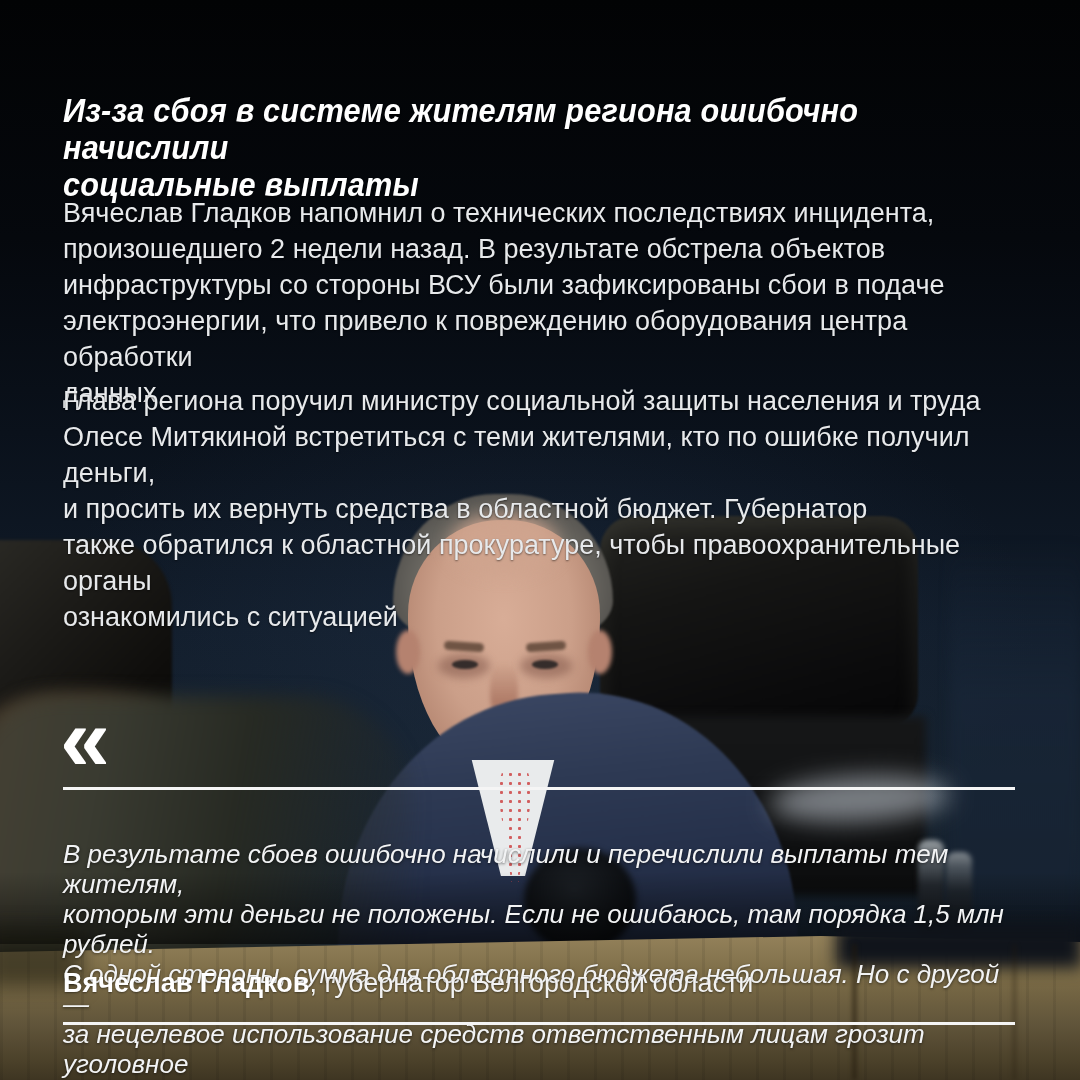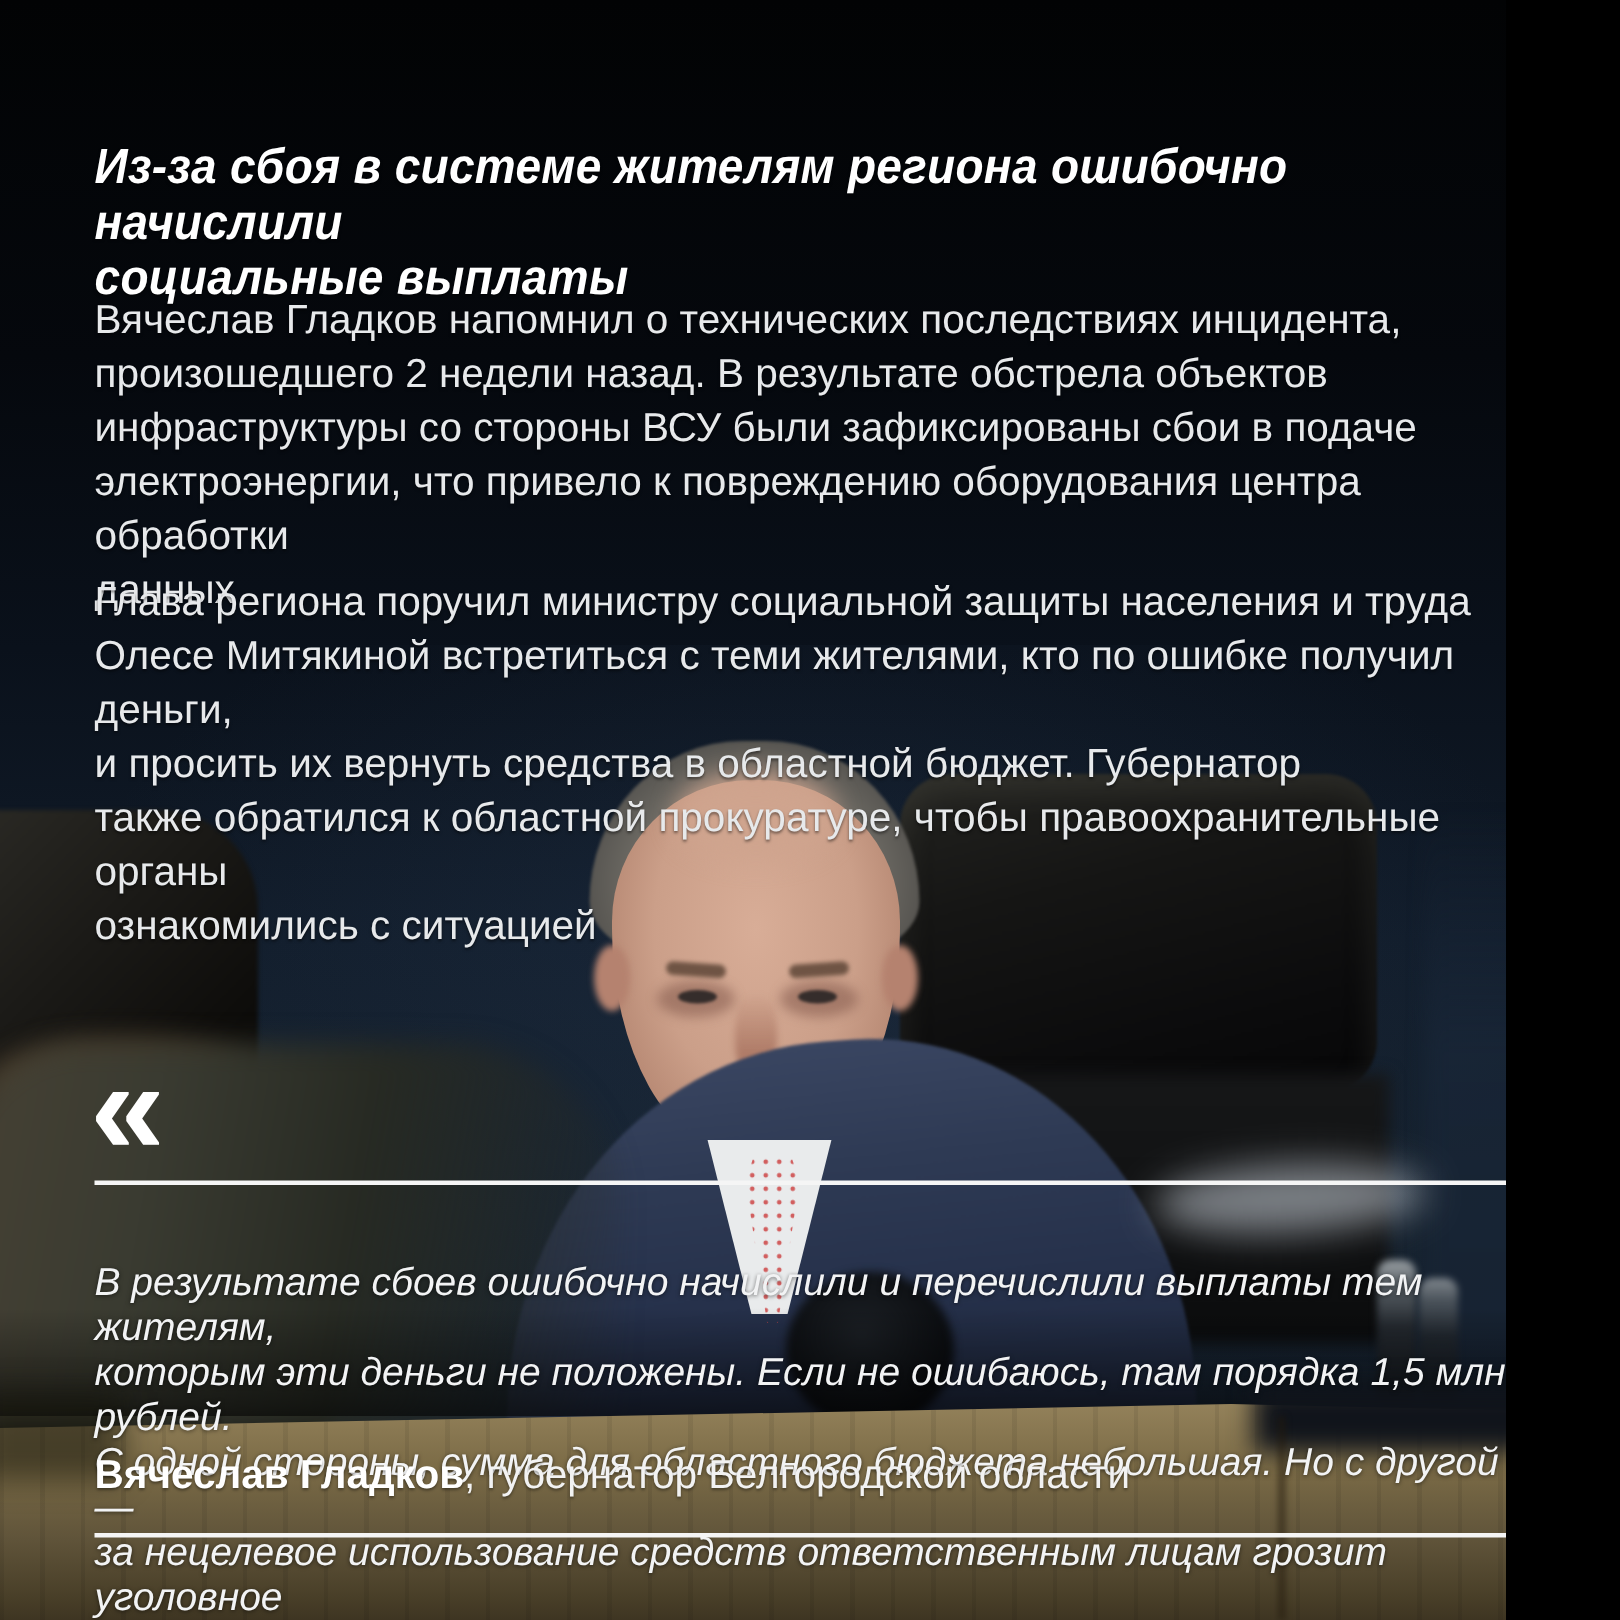--- a/index.html
+++ b/index.html
@@ -1,18 +1,18 @@
 <!DOCTYPE html>
 <html style="--headline: #ffffff; --body_text: #e7e9eb; --quote_text: #f2f3f4; --divider: #f5f5f5; --wall_navy: #16222f; --table_tan: #7c6c47; --suit_navy: #2e3a54;"><head>
 <meta charset="utf-8">
 <style>
   html,body { margin:0; padding:0; background:#000; }
   * { box-sizing:border-box; }
   .card {
-    position:relative; width:1004px; height:1080px; overflow:hidden;
+    position:relative; width:1080px; height:1080px; overflow:hidden;
     font-family:"Liberation Sans", sans-serif;
     background:#04060a;
   }
   
   .ph { position:absolute; }
   .wall {
     inset:0;
     background:linear-gradient(180deg,#020304 0%,#05080d 22%,#0a111b 40%,#111c2a 58%,#16222f 75%,#182433 100%);
   }
   .wall-sheen {

